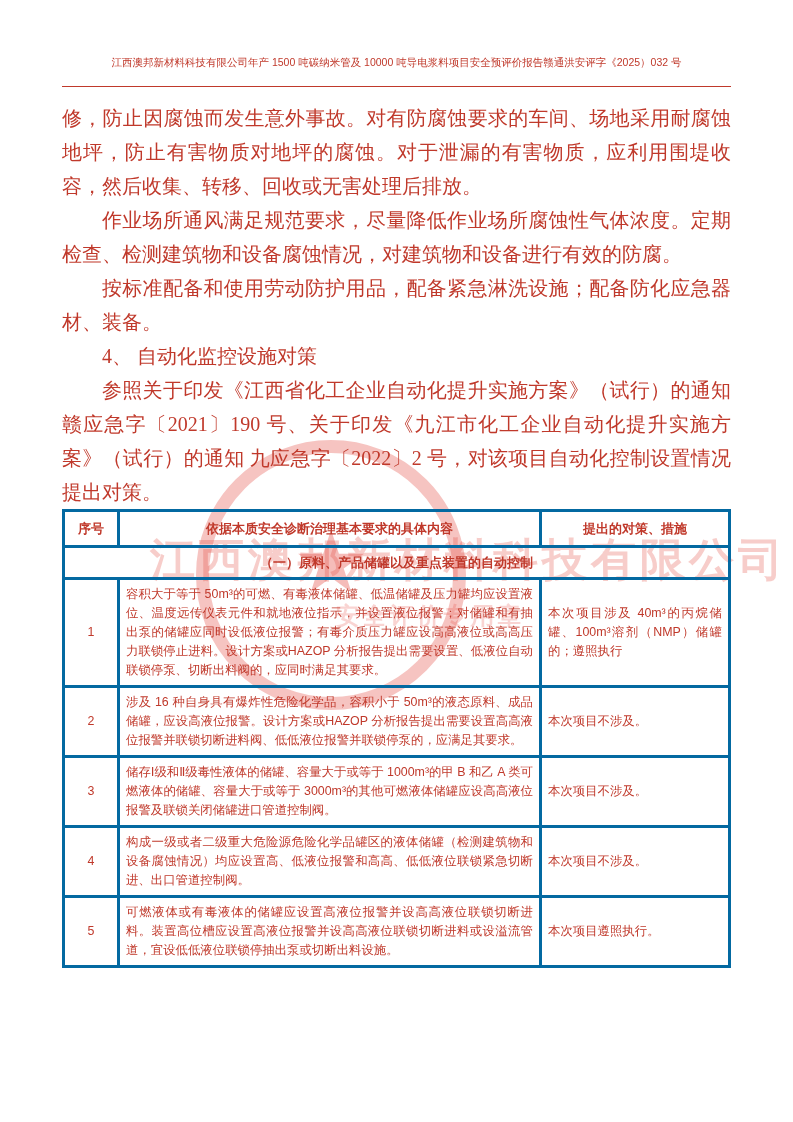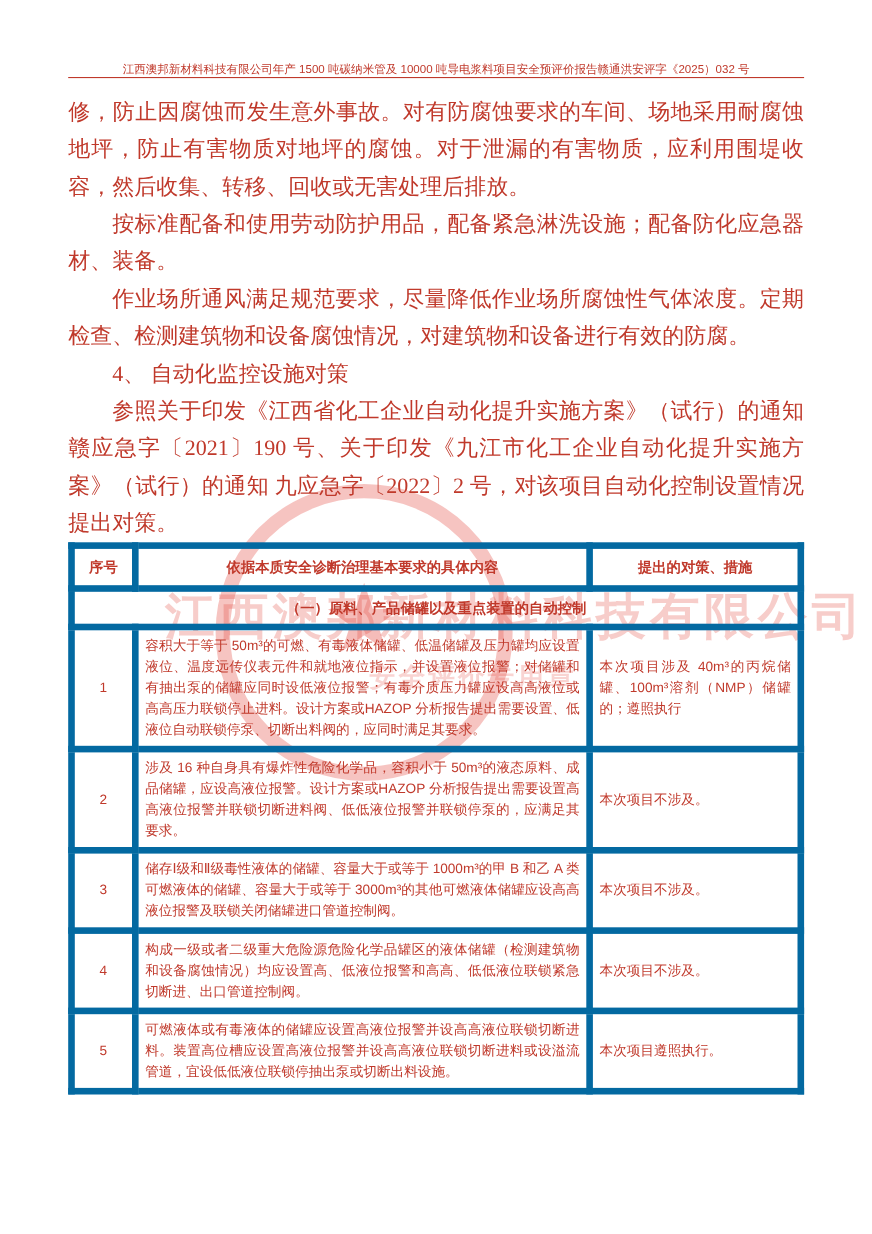--- a/index.html
+++ b/index.html
@@ -77,21 +77,21 @@
     position: relative;
     z-index: 10;
     padding: 56px 62px 0 62px;
   }
   .header {
     font-family: "Liberation Sans", sans-serif;
     font-size: 10.5px;
     color: #c0392b;
     text-align: center;
     letter-spacing: 0px;
-    padding-bottom: 0;
+    padding-bottom: 16px;
     border-bottom: 1.2px solid #c0392b;
     white-space: nowrap;
   }
   .body-text {
     margin-top: 14px;
     font-size: 20px;
     line-height: 34px;
     text-align: justify;
     color: #c0392b;
   }
@@ -111,21 +111,21 @@
   }
   table.proc {
     width: 100%;
     border-collapse: collapse;
     table-layout: fixed;
     font-family: "Liberation Sans", sans-serif;
     font-size: 12.4px;
     color: #c0392b;
   }
   table.proc td, table.proc th {
-    border: 6px solid #0369a1;
+    border: 3px solid #0369a1;
     padding: 5px 6px;
     vertical-align: middle;
     line-height: 19px;
   }
   table.proc th {
     text-align: center;
     font-weight: bold;
     font-size: 13px;
     padding: 7px 4px;
   }
@@ -163,22 +163,22 @@
     <div class="wm-text">江西澳邦新材料科技有限公司</div>
     <div class="wm-text2">安全评价专用章</div>
   </div>
 
   <div class="content">
 
     <div class="header">江西澳邦新材料科技有限公司年产 1500 吨碳纳米管及 10000 吨导电浆料项目安全预评价报告赣通洪安评字《2025）032 号</div>
 
     <div class="body-text">
       <p>修，防止因腐蚀而发生意外事故。对有防腐蚀要求的车间、场地采用耐腐蚀地坪，防止有害物质对地坪的腐蚀。对于泄漏的有害物质，应利用围堤收容，然后收集、转移、回收或无害处理后排放。</p>
+      <p class="indent">作业场所通风满足规范要求，尽量降低作业场所腐蚀性气体浓度。定期检查、检测建筑物和设备腐蚀情况，对建筑物和设备进行有效的防腐。</p>
       <p class="indent">按标准配备和使用劳动防护用品，配备紧急淋洗设施；配备防化应急器材、装备。</p>
-      <p class="indent">作业场所通风满足规范要求，尽量降低作业场所腐蚀性气体浓度。定期检查、检测建筑物和设备腐蚀情况，对建筑物和设备进行有效的防腐。</p>
       <p class="indent">4、 自动化监控设施对策</p>
       <p class="indent">参照关于印发《江西省化工企业自动化提升实施方案》（试行）的通知赣应急字〔2021〕190 号、关于印发《九江市化工企业自动化提升实施方案》（试行）的通知 九应急字〔2022〕2 号，对该项目自动化控制设置情况提出对策。</p>
     </div>
 
 
     <table class="proc">
       <thead>
         <tr>
           <th class="col-no">序号</th>
           <th class="col-req">依据本质安全诊断治理基本要求的具体内容</th>

